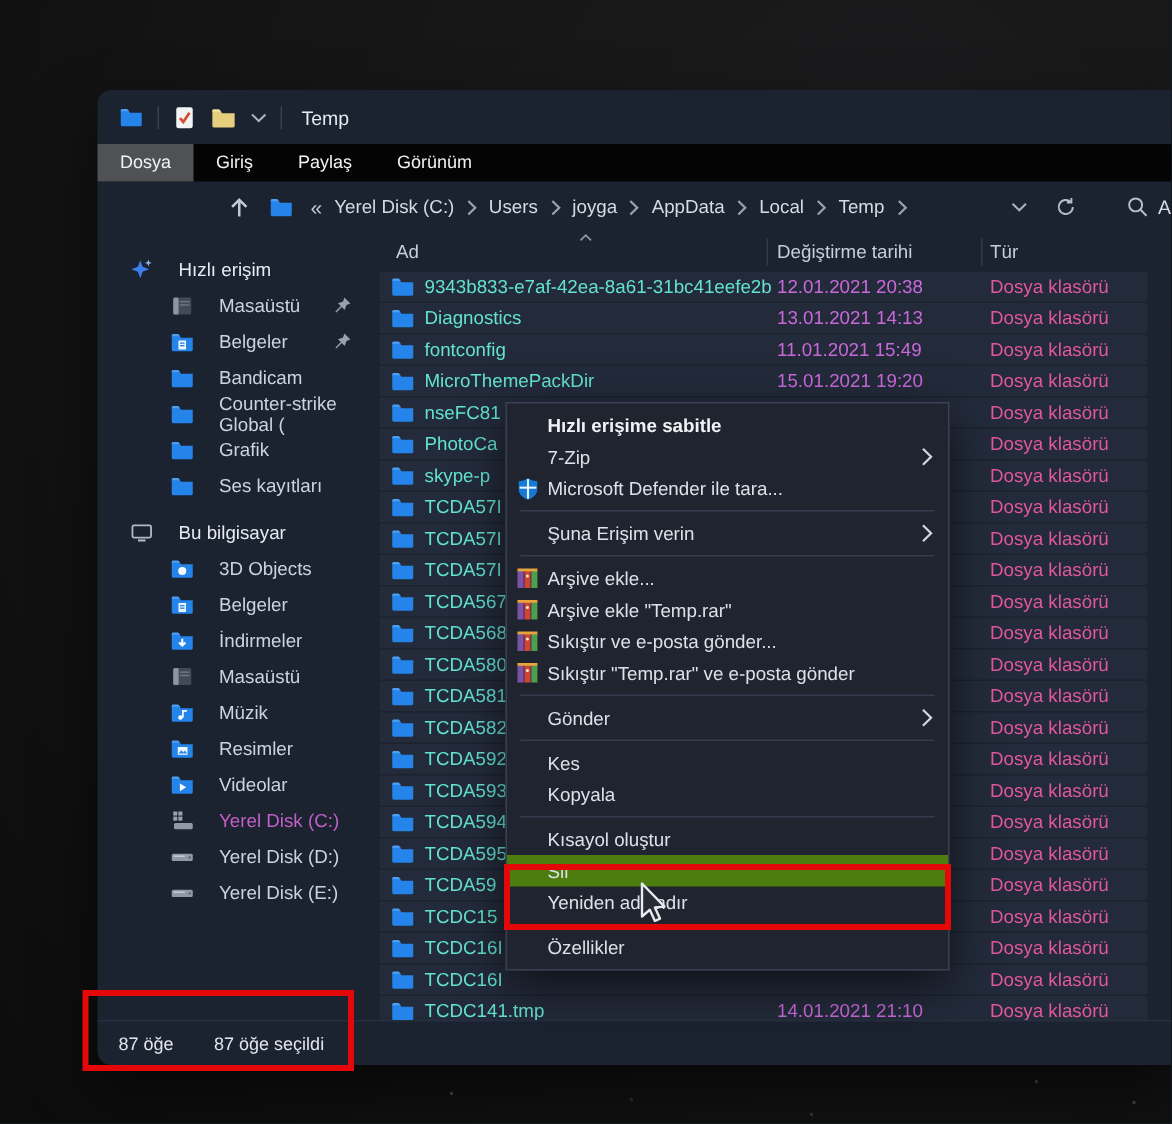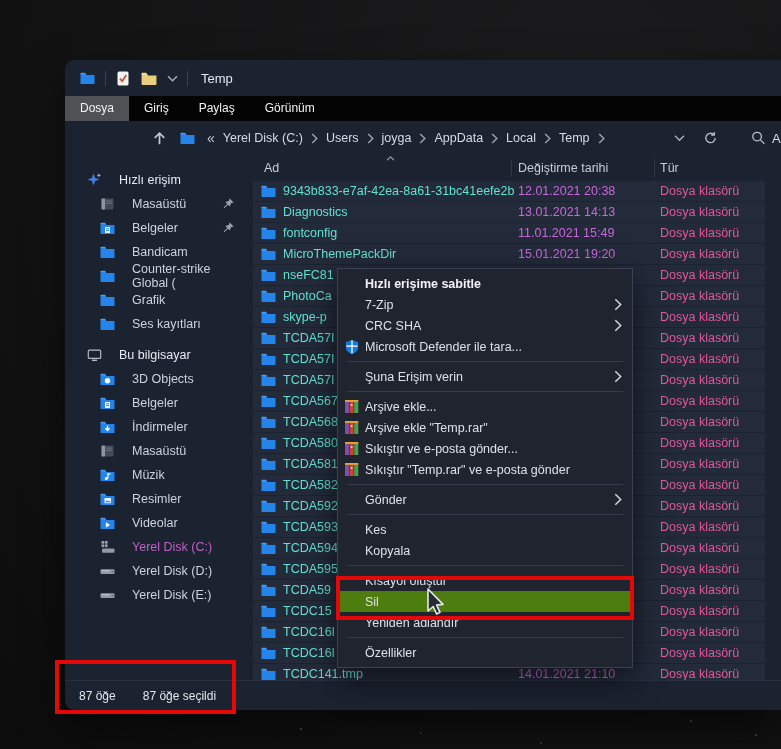--- a/index.html
+++ b/index.html
@@ -27,21 +27,21 @@
   .collapse{color:#c2c8d4;font-size:14px}
   .addr-ico{position:absolute;top:50%;transform:translateY(-50%)}
   #addr-chevron{left:609px}#addr-refresh{left:638px}#addr-search{left:686px}
   #addr-a{left:707px;font-size:13px;color:#d7dbe3}
   
   .main{display:flex;height:525px}
   .sidebar{width:185px;flex:none;padding-top:13px}
   .side-section{margin-top:7px}
   .side-section:first-child{margin-top:0}
   .side-row{height:24px;display:flex;align-items:center;gap:16px;padding-left:21px;font-size:12.5px;color:#e7ebf2}
-  .side-row.child{padding-left:34px;color:#ccd3e0}
+  .side-row.child{padding-left:48px;color:#ccd3e0}
   .side-row.accent{color:var(--cmag)}
   .side-row .pin{margin-left:auto;margin-right:15px}
   
   .filearea{flex:1;position:relative;font-size:12.5px;overflow:hidden}
   .list-header{height:26px;position:relative;color:#c7cdd9}
   .hcol{position:absolute;top:6px}
   .h-name{left:14px}.h-date{left:268px}.h-type{left:410px}
   .h-vsep{position:absolute;top:4px;width:1px;height:18px;background:#323a4c}
   .sort-ind{position:absolute;left:136px;top:1px}
   .rows{overflow:hidden;height:499px}
@@ -681,29 +681,20 @@
       <div class="menu-item">
         <span class="mi-icon"></span>
         <span class="mi-label">7-Zip</span>
         <span class="mi-sub">
           <svg width="8" height="13" viewBox="0 0 8 13">
             <path d="M1.3 1.2 L6.7 6.5 L1.3 11.8" stroke="#d0d5de" stroke-width="1.5" fill="none"></path>
           </svg>
         </span>
       </div>
       <div class="menu-item">
-        <span class="mi-icon"></span>
-        <span class="mi-label">CRC SHA</span>
-        <span class="mi-sub">
-          <svg width="8" height="13" viewBox="0 0 8 13">
-            <path d="M1.3 1.2 L6.7 6.5 L1.3 11.8" stroke="#d0d5de" stroke-width="1.5" fill="none"></path>
-          </svg>
-        </span>
-      </div>
-      <div class="menu-item">
         <span class="mi-icon">
           <svg width="16" height="16" viewBox="0 0 16 16">
             <path d="M8 .8 C10 2 12.6 2.7 14.2 2.9 V8 c0 3.6-2.8 6.1-6.2 7.2 C4.6 14.1 1.8 11.6 1.8 8 V2.9 C3.4 2.7 6 2 8 .8z" fill="#1479d7"></path>
             <rect x="7.3" y="1.4" width="1.4" height="13" fill="#fff" opacity=".9"></rect>
             <rect x="2.4" y="6.4" width="11.2" height="1.4" fill="#fff" opacity=".9"></rect>
           </svg>
         </span>
         <span class="mi-label">Microsoft Defender ile tara...</span>
       </div>
       <div class="menu-sep"></div>

